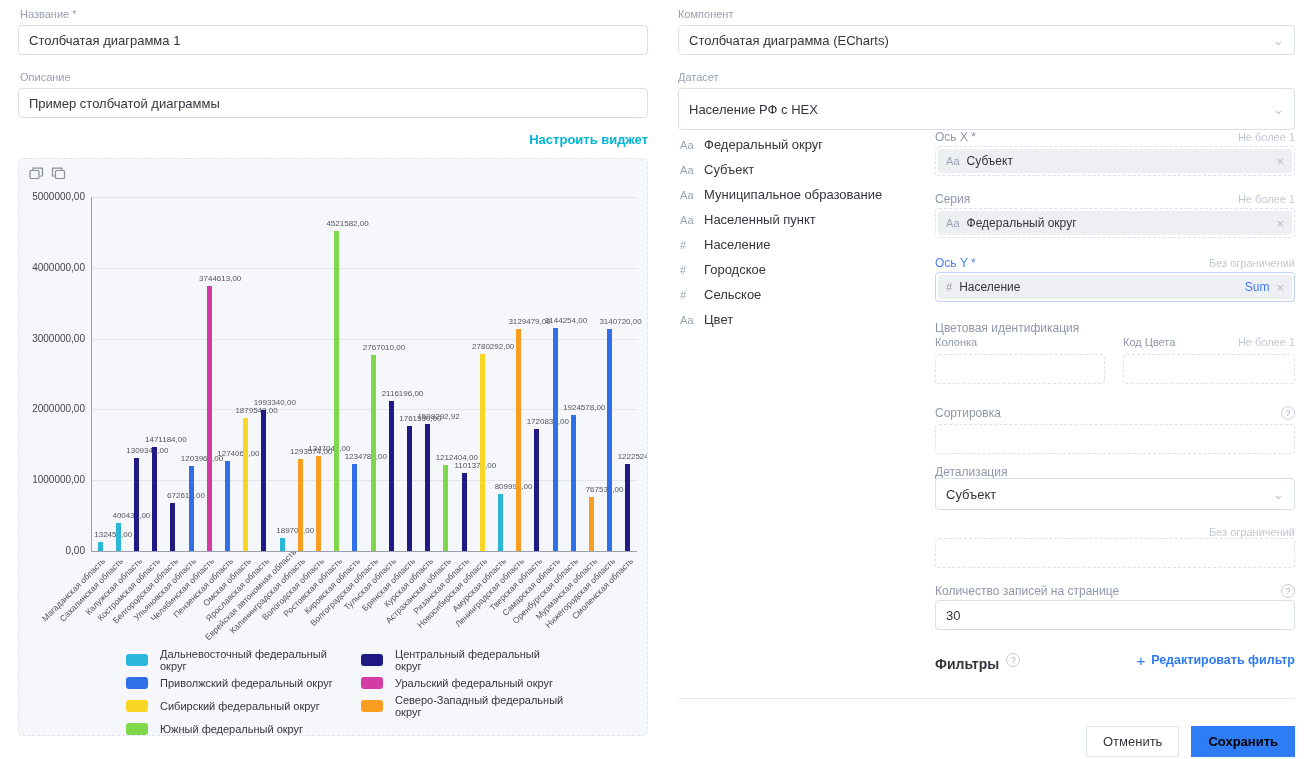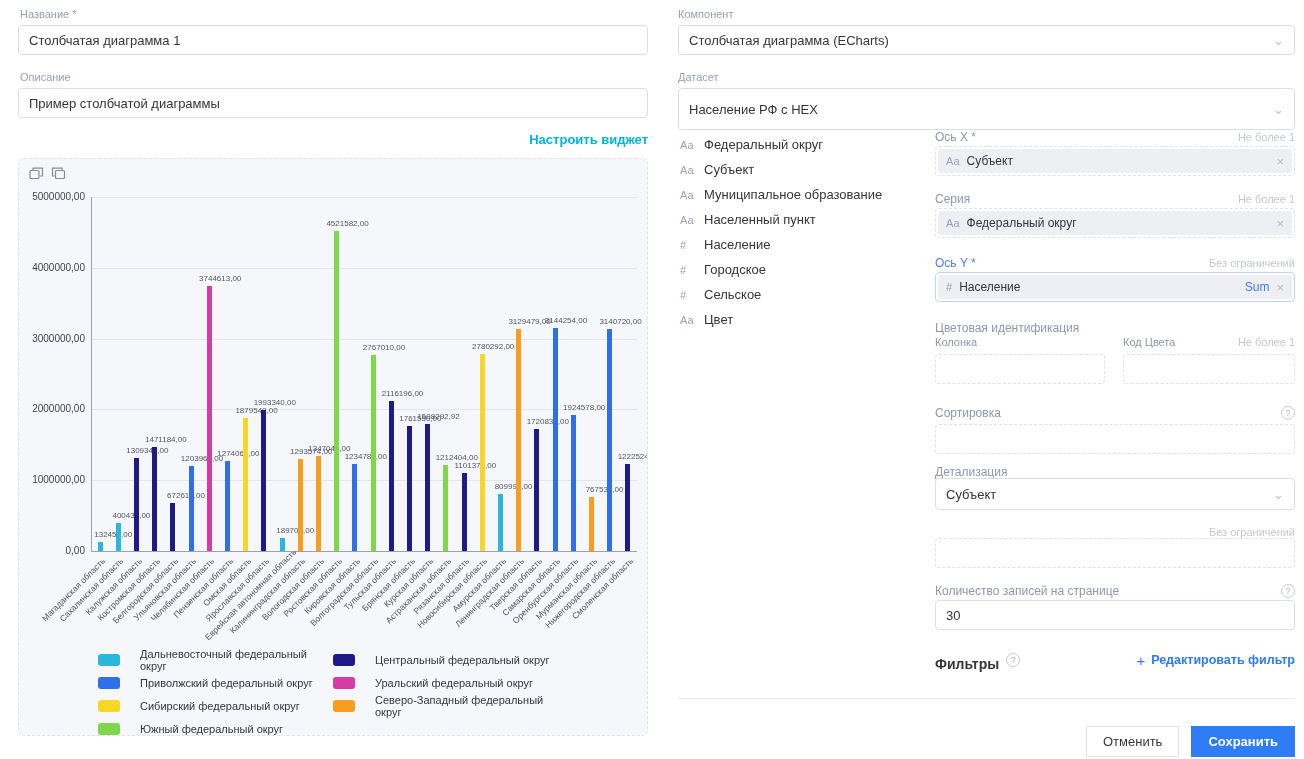--- a/index.html
+++ b/index.html
@@ -27,21 +27,21 @@
   .agg{color:#3d7bf5;font-size:12px;}
   .xclose{color:#b6bcc8;font-size:13px;cursor:pointer;line-height:1;}
   .help{display:inline-flex;width:14px;height:14px;border:1px solid #c6cbd6;border-radius:50%;
         color:#a9afbd;font-size:9px;align-items:center;justify-content:center;box-sizing:border-box;}
   .link-cyan{color:#00b5d8;font-size:13px;font-weight:700;text-decoration:none;cursor:pointer;}
   .link-blue{color:#2e7bf5;font-size:12.5px;font-weight:600;text-decoration:none;cursor:pointer;display:inline-flex;gap:6px;align-items:center;}
   .filters-label{font-size:14px;font-weight:700;color:#33363c;margin-top:8px;}
   .btn{height:31px;border-radius:0;font-size:13px;display:inline-flex;align-items:center;justify-content:center;
        padding:0 16px;box-sizing:border-box;font-family:inherit;cursor:pointer;}
   .btn-cancel{background:#fff;border:1px solid #e0e4ec;color:#33363c;}
-  .btn-save{background:#2e7cf6;border:1px solid #2e7cf6;color:#ffffff;font-weight:600;}
+  .btn-save{background:#2e7cf6;border:1px solid #2e7cf6;color:#000000;font-weight:600;}
   .divider{position:absolute;left:0;right:0;border-top:1px solid #e9ebf1;}
   
   .col-left{position:absolute;left:18px;top:8px;width:630px;}
   .mt16{margin-top:16px;} .mb5{margin-bottom:5px;margin-left:2px;}
   .link-row{text-align:right;margin-top:12px;height:16px;}
   .chart-panel{margin-top:12px;position:relative;width:630px;height:578px;background:#f6f7fa;
                border:1px dashed #dfe3ec;border-radius:6px;box-sizing:border-box;overflow:hidden;}
   .toolbox{position:absolute;top:8px;left:10px;display:flex;gap:7px;}
   .toolbox span{display:inline-flex;cursor:pointer;}
   
@@ -49,21 +49,21 @@
   .gridline{position:absolute;height:0;border-top:1px solid #e3e6ee;}
   .ytick{position:absolute;left:0;width:66px;text-align:right;font-size:10px;color:#41454c;}
   .axis-x{position:absolute;height:0;border-top:1px solid #9ba1ac;}
   .axis-y{position:absolute;width:0;border-left:1px solid #9ba1ac;}
   .bar{position:absolute;width:5px;}
   .vlabel{position:absolute;width:64px;text-align:right;font-size:8px;color:#52565c;white-space:nowrap;}
   .xlabel{position:absolute;width:112px;text-align:right;font-size:8.5px;color:#4f545b;
           transform:rotate(-45deg);transform-origin:100% 0;white-space:nowrap;}
   .legend{position:absolute;left:50%;top:494px;transform:translateX(-50%);
           display:grid;grid-template-columns:235px 235px;row-gap:9px;}
-  .legend-item{display:flex;align-items:center;gap:20px;font-size:11px;color:#33363c;height:14px;cursor:pointer;}
+  .legend-item{display:flex;align-items:center;gap:12px;font-size:11px;color:#33363c;height:14px;cursor:pointer;margin-left:28px;}
   .swatch{width:22px;height:12px;border-radius:3px;flex:0 0 auto;}
   
   .col-right{position:absolute;left:678px;top:8px;width:617px;height:745px;}
   .fields-list{position:absolute;left:2px;top:128px;width:250px;}
   .field-item{display:flex;align-items:center;gap:8px;height:17px;margin-bottom:8px;font-size:13px;color:#33363c;cursor:pointer;}
   .field-item .ftype{min-width:16px;font-size:11px;color:#9aa3b4;}
   .controls{position:absolute;left:257px;top:114px;width:360px;height:650px;}
   .crow{position:absolute;left:0;right:0;}
   .btns{position:absolute;right:0;top:718px;display:flex;gap:12px;}
 </style>

